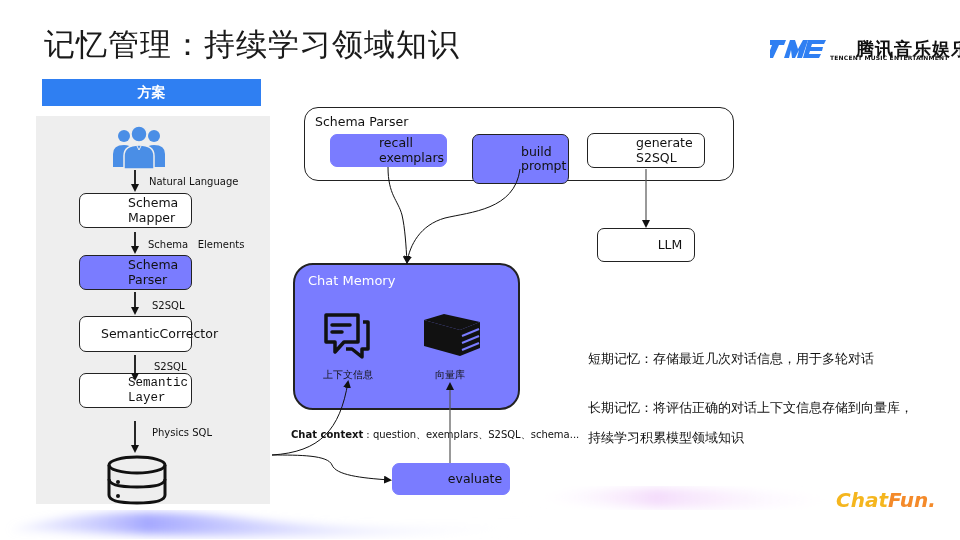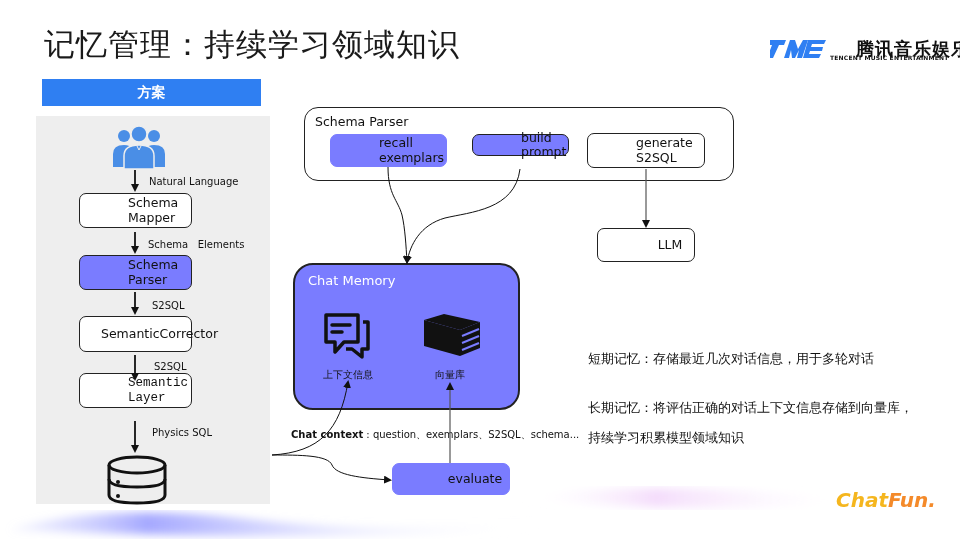--- a/index.html
+++ b/index.html
@@ -109,21 +109,21 @@
     <path d="M4,10 L4,40 Q4,48 32,48 Q60,48 60,40 L60,10"></path>
     <path d="M4,24 Q4,32 32,32 Q60,32 60,24"></path>
   </g>
   <circle cx="13" cy="27" r="2" fill="#111"></circle>
   <circle cx="13" cy="41" r="2" fill="#111"></circle>
 </svg>
 
 <div class="abs parser-frame"></div>
 <div class="abs parser-title">Schema Parser</div>
 <div class="box purple-noborder" style="left:330px;top:134px;width:117px;height:33px;">recall exemplars</div>
-<div class="box purple" style="left:472px;top:134px;width:97px;height:22px;border-radius:7px;">build prompt</div>
+<div class="box purple" style="left:472px;top:134px;width:97px;height:50px;border-radius:7px;">build prompt</div>
 <div class="box" style="left:587px;top:133px;width:118px;height:35px;">generate S2SQL</div>
 
 <div class="box" style="left:597px;top:228px;width:98px;height:34px;">LLM</div>
 
 <div class="abs memory-frame"></div>
 <div class="abs memory-title">Chat Memory</div>
 
 <svg class="abs" style="left:322px;top:312px;" width="50" height="48" viewBox="0 0 50 48">
   <g fill="none" stroke="#111" stroke-width="3.5" stroke-linejoin="round">
     <path d="M4,3 L36,3 L36,30 L22,30 L13,40 L13,30 L4,30 Z"></path>

